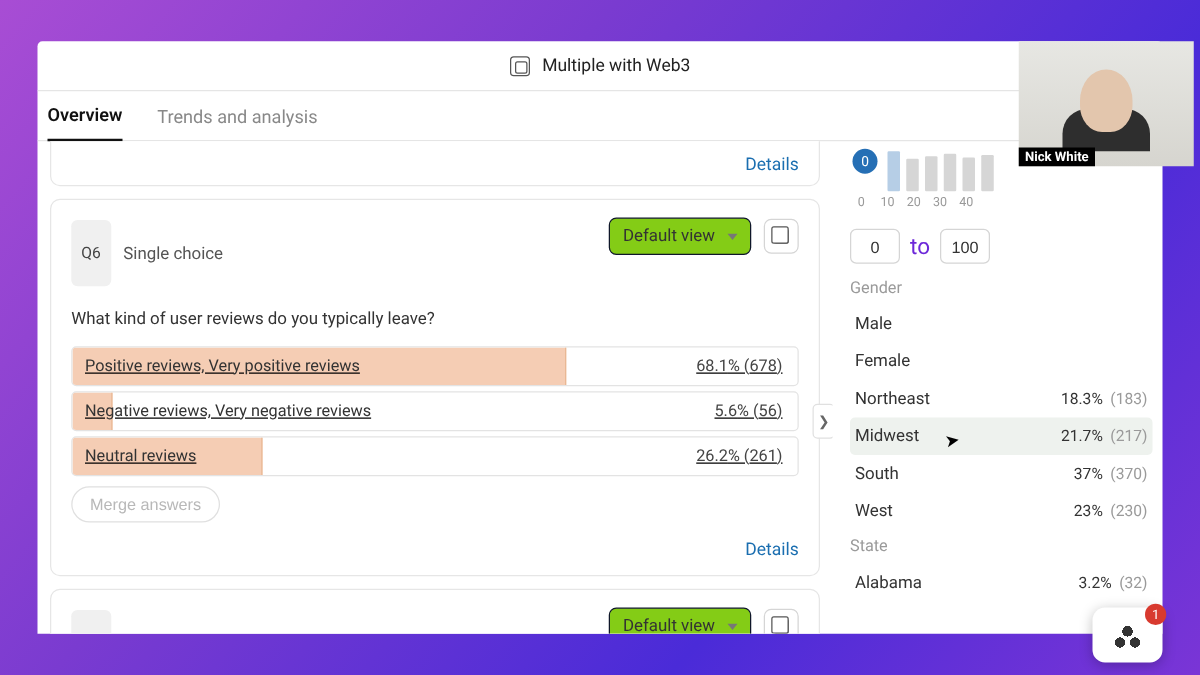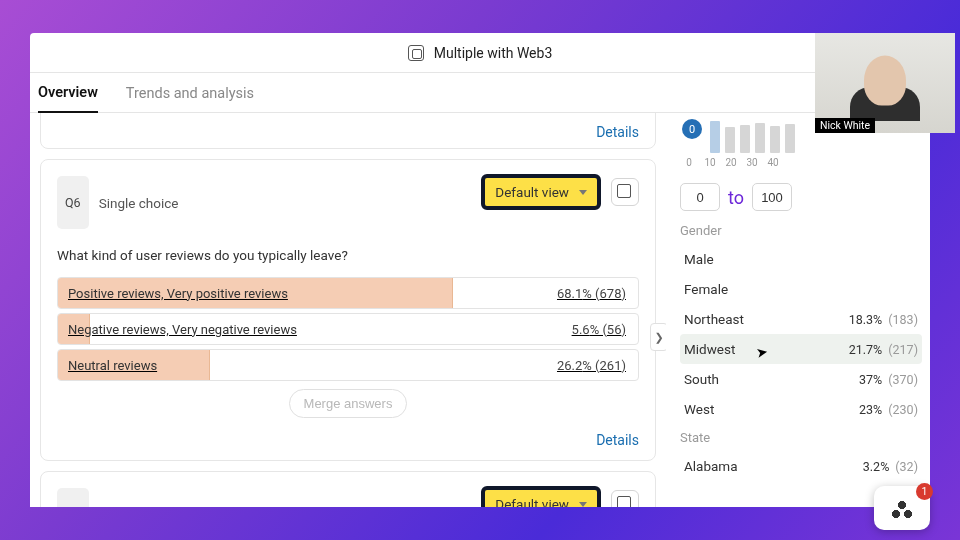--- a/index.html
+++ b/index.html
@@ -67,22 +67,22 @@
   .card.peek-top { margin-top: -8px; padding-top: 4px; padding-bottom: 8px; }
   .card.peek-top .details-row { justify-content: flex-end; display: flex; }
   .details-link { color: #1a6eb0; font-size: 14px; cursor: pointer; }
   .q-head { display: flex; align-items: center; gap: 10px; }
   .q-num {
     background: #f0f0f0; border-radius: 5px; padding: 19px 8px; font-size: 12.5px; color: #444;
   }
   .q-type { color: #555; font-size: 13.5px; }
   .view-controls { position: absolute; right: 16px; top: 14px; display: flex; gap: 10px; align-items: center; }
   .select {
-    border: 4px solid #0f172a; border-radius: 6px; padding: 6px 28px 6px 10px;
-    font-size: 13.5px; color: #333; position: relative; cursor: pointer; background: #fde047;
+    border: 1px solid #0f172a; border-radius: 6px; padding: 6px 28px 6px 10px;
+    font-size: 13.5px; color: #333; position: relative; cursor: pointer; background: #84cc16;
   }
   .select::after {
     content: ""; position: absolute; right: 10px; top: 12px;
     border-left: 4px solid transparent; border-right: 4px solid transparent;
     border-top: 5px solid #777;
   }
   .copy-btn {
     width: 28px; height: 28px; border: 1px solid #d5d5d5; border-radius: 6px;
     display: flex; align-items: center; justify-content: center; cursor: pointer;
   }
@@ -103,21 +103,21 @@
     position: absolute; left: 0; top: 0; bottom: 0;
     background: #f5cdb4; border-right: 1px solid #e9b894;
   }
   .bar-label {
     position: relative; z-index: 1; padding-left: 10px; font-size: 13px; color: #333;
     flex: 1; white-space: nowrap; overflow: hidden; text-overflow: ellipsis;
   }
   .bar-val {
     position: relative; z-index: 1; padding-right: 12px; font-size: 13px; color: #444;
   }
-  .merge-row { display: flex; justify-content: center; margin-top: 8px; }
+  .merge-row { display: flex; justify-content: flex-start; margin-top: 8px; }
   .merge-btn {
     border: 1px solid #e0e0e0; color: #b8b8b8; background: #fff;
     border-radius: 18px; padding: 6px 14px; font-size: 13px; cursor: default;
   }
   .details-row { display: flex; justify-content: flex-end; margin-top: 14px; }
   .chevron-side {
     position: absolute; right: -2px; top: 210px; width: 18px; height: 28px;
     display: flex; align-items: center; justify-content: center;
     border: 1px solid #e0e0e0; border-radius: 4px; background: #fff;
     font-size: 11px; color: #666; cursor: pointer;
@@ -153,21 +153,21 @@
   .fi-right { display: flex; gap: 6px; align-items: baseline; font-size: 12.5px; }
   .fi-pct { color: #333; }
   .fi-count { color: #9a9a9a; }
   
   .video-stack {
     position: absolute; right: 5px; top: 33px; width: 140px; z-index: 10;
     display: flex; flex-direction: column;
   }
   .vid { position: relative; background: #ddd; height: 108px; }
   .vid.top { background: linear-gradient(180deg,#e9e1d2 0%, #d6cab5 60%, #c9bba1 100%); }
-  .vid.bot { background: linear-gradient(180deg,#e7e7e3 0%, #d6d5cf 100%); height: 100px; }
+  .vid.bot { background: linear-gradient(180deg,#e7e7e3 0%, #d6d5cf 100%); height: 100px; font-weight: bold; }
   .vid-top-bar { position: absolute; left: 0; top: 0; right: 0; height: 13px; background: #000; }
   .name-tag { position: absolute; left: 0; bottom: 0; background: #000; color: #fff; font-size: 10.5px; padding: 1px 5px; }
   .avatar-head {
     position: absolute; left: 50%; top: 50%; transform: translate(-50%,-55%);
     width: 48px; height: 56px; border-radius: 50% 50% 42% 42%;
   }
   .vid.top .avatar-head { background: #caa188; }
   .vid.top .avatar-hair {
     position: absolute; left: 50%; top: 18px; transform: translateX(-50%);
     width: 68px; height: 60px; background: #2b1e18; border-radius: 40% 40% 50% 50%;

